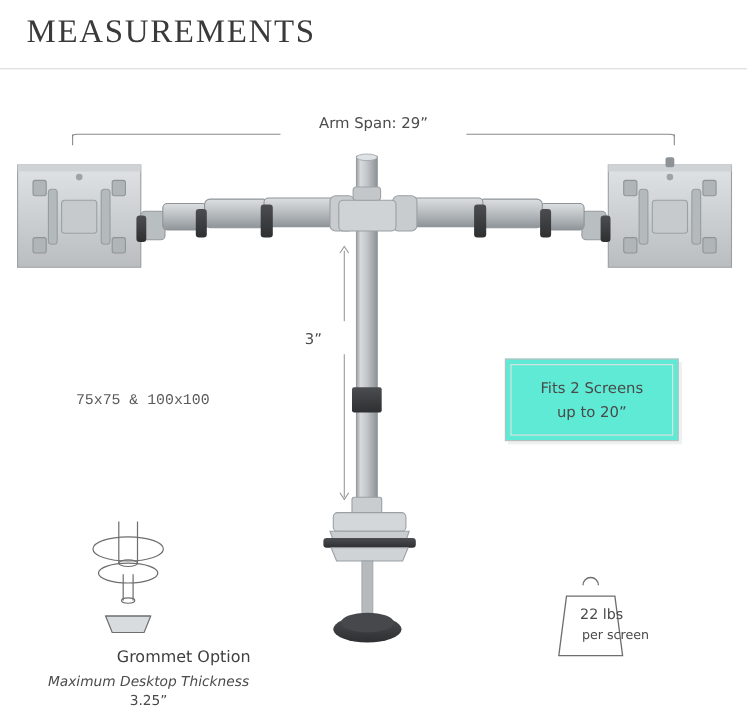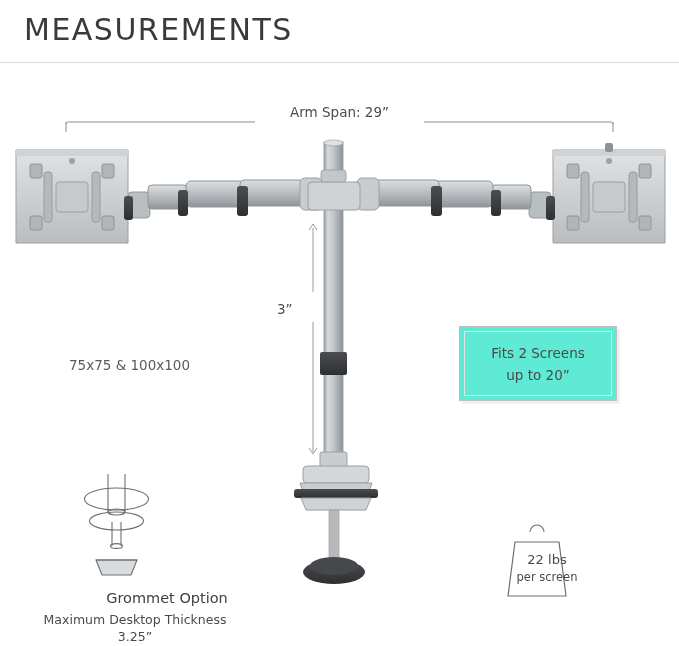--- a/index.html
+++ b/index.html
@@ -21,20 +21,21 @@
     height: 646px;
   }
   .title {
     position: absolute;
     left: 24px;
     top: 12px;
     font-size: 30px;
     letter-spacing: 1.5px;
     color: #3a3a3a;
     font-weight: 400;
+    font-family: Liberation Serif, serif;
   }
   .hrule {
     position: absolute;
     left: 0;
     top: 62px;
     width: 679px;
     height: 1px;
     background: #d9d9d9;
   }
   .svg-layer {
@@ -66,20 +67,21 @@
     left: 52px;
     top: 337px;
     font-size: 14.5px;
     color: #4a4a4a;
   }
   .vesa-sub {
     left: 69px;
     top: 357px;
     font-size: 13.5px;
     color: #5a5a5a;
+    font-family: Liberation Mono, monospace;
   }
   .fits-box {
     position: absolute;
     left: 459px;
     top: 326px;
     width: 156px;
     height: 73px;
     border: 1px solid #bdbdbd;
     background: #5eead4;
     box-shadow: 3px 3px 0 0 rgba(0,0,0,0.06);
@@ -119,20 +121,21 @@
     color: #3f3f3f;
     padding-left: 32px;
   }
   .grommet-sub1 {
     left: 0;
     top: 612px;
     width: 270px;
     text-align: center;
     font-size: 12.5px;
     color: #4a4a4a;
+    font-style: italic;
   }
   .grommet-sub2 {
     left: 0;
     top: 629px;
     width: 270px;
     text-align: center;
     font-size: 12.5px;
     color: #4a4a4a;
   }
   .weight-line1 {
@@ -142,21 +145,21 @@
     width: 86px;
     text-align: center;
     font-size: 13px;
     color: #4a4a4a;
   }
   .weight-line2 {
     position: absolute;
     left: 504px;
     top: 570px;
     width: 86px;
-    text-align: center;
+    text-align: right;
     font-size: 11.5px;
     color: #4a4a4a;
   }
 </style>
 </head>
 <body>
 
 <div id="root">
 
   <div class="title">MEASUREMENTS</div>

